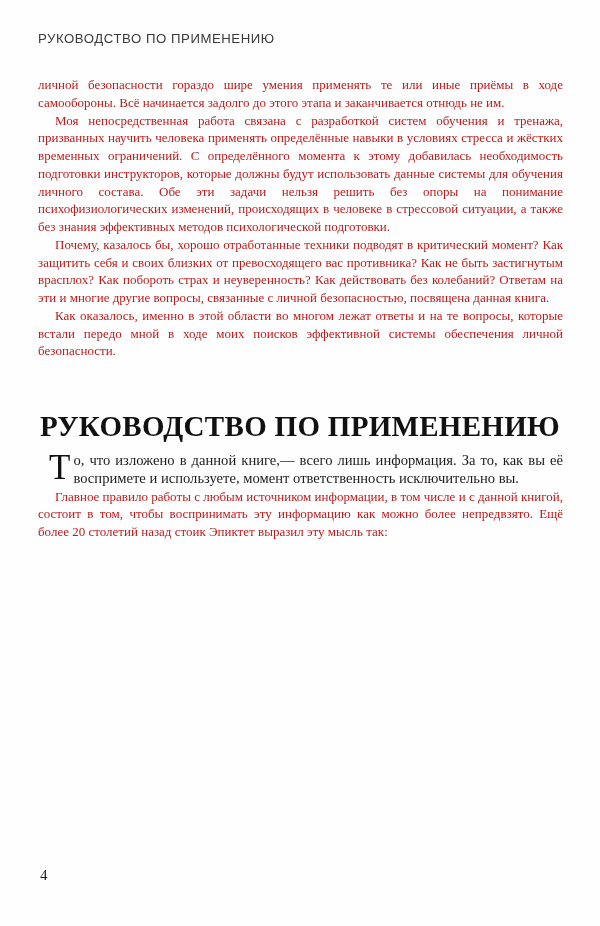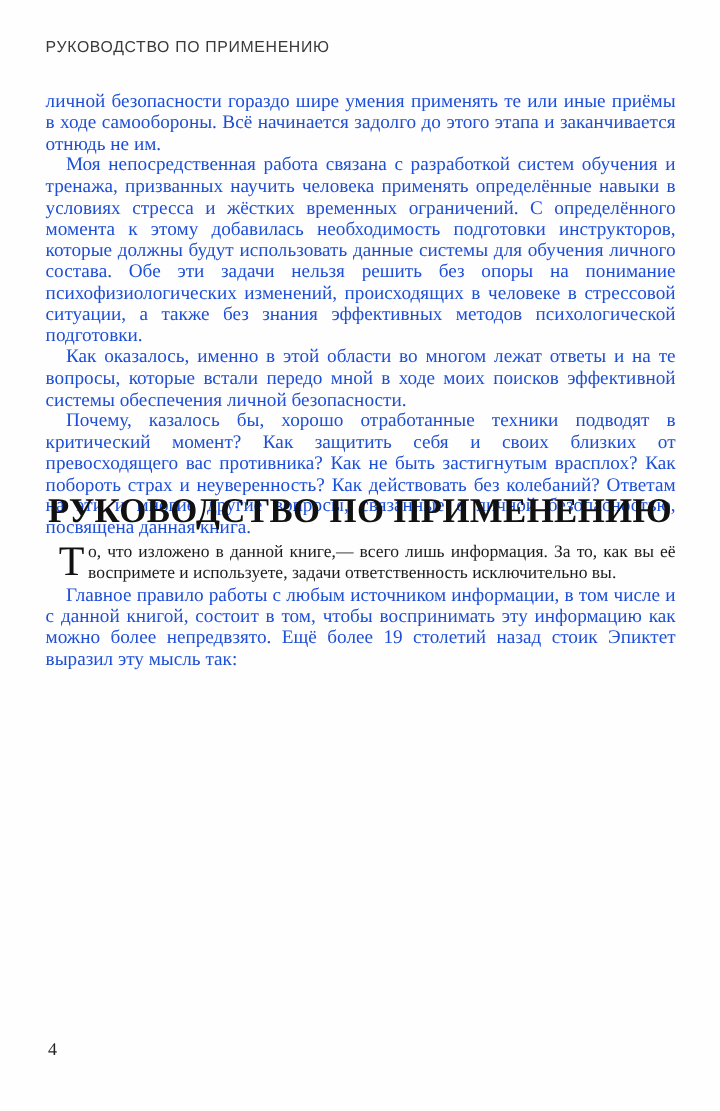--- a/index.html
+++ b/index.html
@@ -36,25 +36,25 @@
   
   .text-column {
     position: absolute;
     left: 38px;
     top: 76px;
     width: 525px;
   }
 
   p.body-par {
     margin: 0;
-    font-size: 16px;
+    font-size: 13px;
     line-height: 17.75px;
     text-align: justify;
     text-indent: 17px;
-    color: #1d4ed8;
+    color: #b91c1c;
     hyphens: manual;
   }
 
   p.body-par.no-indent {
     text-indent: 0;
   }
 
   
   .section-title {
     position: absolute;
@@ -111,29 +111,29 @@
 </head>
 <body>
 
 <div class="page">
 
   <div class="running-header">РУКОВОДСТВО ПО ПРИМЕНЕНИЮ</div>
 
   <div class="text-column">
     <p class="body-par no-indent">личной безопасности гораздо шире умения применять те или иные приёмы в ходе самообороны. Всё начинается задолго до этого этапа и заканчивается отнюдь не им.</p>
     <p class="body-par">Моя непосредственная работа связана с разработкой систем обучения и тренажа, призванных научить человека применять определённые навыки в условиях стресса и жёстких временных ограничений. С определённого момента к этому добавилась необходимость подготовки инструкторов, которые должны будут использовать данные системы для обучения личного состава. Обе эти задачи нельзя решить без опоры на понимание психофизиологических изменений, происходящих в человеке в стрессовой ситуации, а также без знания эффективных методов психологической подготовки.</p>
+    <p class="body-par">Почему, казалось бы, хорошо отработанные техники подводят в критический момент? Как защитить себя и своих близких от превосходящего вас противника? Как не быть застигнутым врасплох? Как побороть страх и неуверенность? Как действовать без колебаний? Ответам на эти и многие другие вопросы, связанные с личной безопасностью, посвящена данная книга.</p>
     <p class="body-par">Как оказалось, именно в этой области во многом лежат ответы и на те вопросы, которые встали передо мной в ходе моих поисков эффективной системы обеспечения личной безопасности.</p>
-    <p class="body-par">Почему, казалось бы, хорошо отработанные техники подводят в критический момент? Как защитить себя и своих близких от превосходящего вас противника? Как не быть застигнутым врасплох? Как побороть страх и неуверенность? Как действовать без колебаний? Ответам на эти и многие другие вопросы, связанные с личной безопасностью, посвящена данная книга.</p>
   </div>
 
   <div class="section-title">РУКОВОДСТВО ПО ПРИМЕНЕНИЮ</div>
 
   <div class="text-column-2">
     <p class="dropcap-par">
-      <span class="dropcap">Т</span><span>о, что изложено в данной книге,— всего лишь информация. За то, как вы её воспримете и используете, задачи ответственность исключительно вы.</span>
+      <span class="dropcap">Т</span><span>о, что изложено в данной книге,— всего лишь информация. За то, как вы её воспримете и используете, момент ответственность исключительно вы.</span>
     </p>
     <div class="clear"></div>
-    <p class="body-par">Главное правило работы с любым источником информации, в том числе и с данной книгой, состоит в том, чтобы воспринимать эту информацию как можно более непредвзято. Ещё более 19 столетий назад стоик Эпиктет выразил эту мысль так:</p>
+    <p class="body-par">Главное правило работы с любым источником информации, в том числе и с данной книгой, состоит в том, чтобы воспринимать эту информацию как можно более непредвзято. Ещё более 20 столетий назад стоик Эпиктет выразил эту мысль так:</p>
   </div>
 
   <div class="page-number">4</div>
 
 </div>
 
 </body></html>

